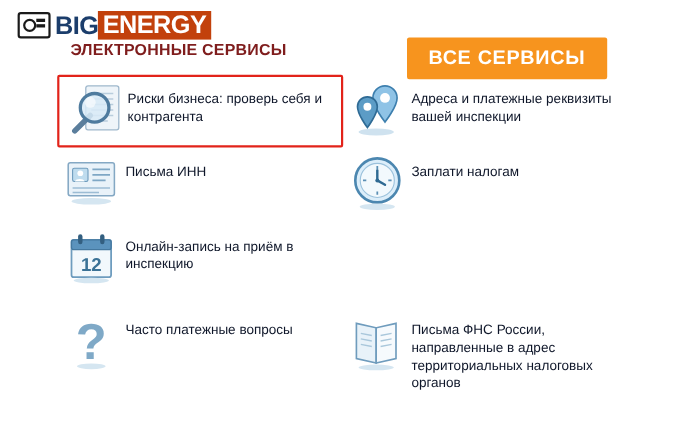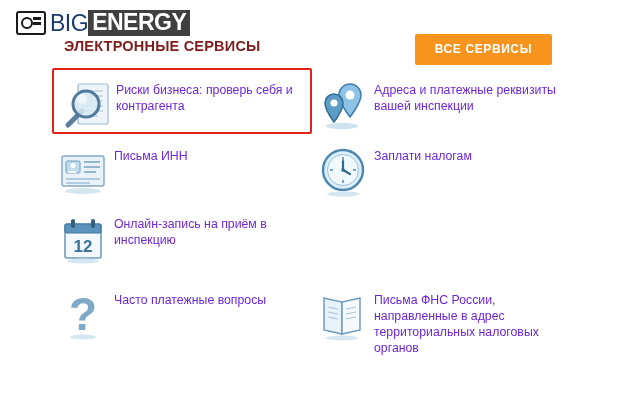--- a/index.html
+++ b/index.html
@@ -55,30 +55,30 @@
     position: absolute;
     right: 3px;
     top: 4px;
     width: 8px;
     height: 3px;
     background: #1a1a1a;
     box-shadow: 0 5px 0 0 #1a1a1a;
   }
   .logo-big {
     font-size: 23px;
-    font-weight: normal;
+    font-weight: bold;
     color: #1b3d6b;
     letter-spacing: -0.5px;
     line-height: 1;
   }
   .logo-energy {
     font-size: 23px;
     font-weight: bold;
     color: #ffffff;
-    background: #404040;
+    background: #c2410c;
     letter-spacing: -0.5px;
     line-height: 1;
     padding: 1px 4px 2px 4px;
   }
   
   .page-title {
     position: absolute;
     left: 64px;
     top: 38px;
     font-size: 14.5px;
@@ -86,21 +86,21 @@
     color: #7f1d1d;
     letter-spacing: 0.2px;
   }
   
   .all-services-btn {
     position: absolute;
     right: 68px;
     top: 34px;
     background: #f7941e;
     color: #ffffff;
-    font-size: 12px;
+    font-size: 18px;
     font-weight: bold;
     letter-spacing: 0.6px;
     padding: 8px 20px 9px 20px;
     border: none;
     border-radius: 2px;
     cursor: pointer;
     font-family: "Liberation Sans", sans-serif;
   }
   
   .grid {
@@ -117,27 +117,27 @@
     align-items: flex-start;
     width: 260px;
     box-sizing: border-box;
     padding: 6px 8px 6px 0;
   }
   .cell .icon-wrap {
     width: 62px;
     min-width: 62px;
     height: 58px;
     display: flex;
-    align-items: flex-end;
+    align-items: flex-start;
     justify-content: center;
   }
   .cell .label {
     font-size: 12.3px;
     line-height: 16px;
-    color: #6d28d9;
+    color: #0f172a;
     padding-top: 8px;
   }
   .cell-highlight {
     border: 2px solid #e2231a;
     border-radius: 2px;
     padding: 4px 6px 4px 0;
   }
   .row-1 { height: 66px; }
   .row-2 { height: 72px; }
   .row-3 { height: 76px; }

